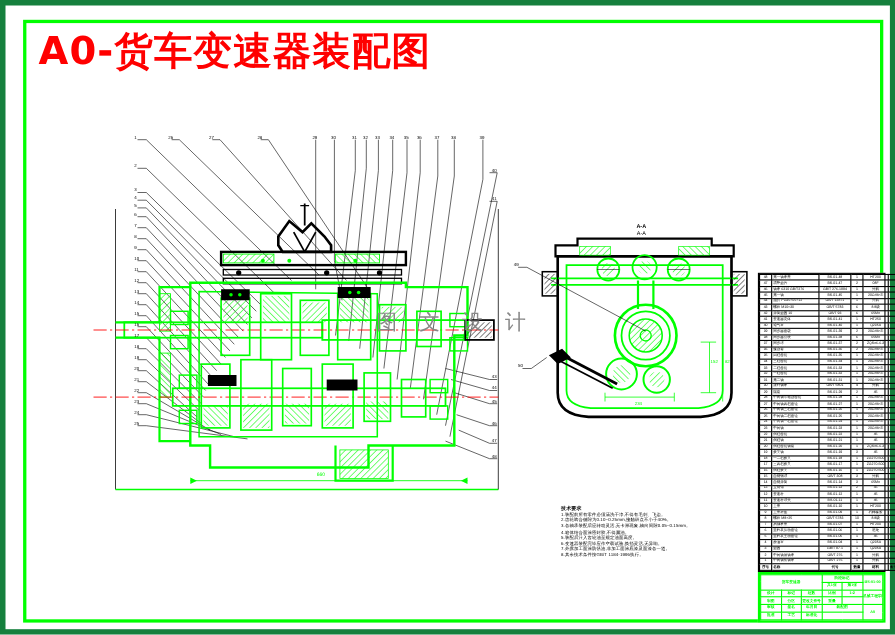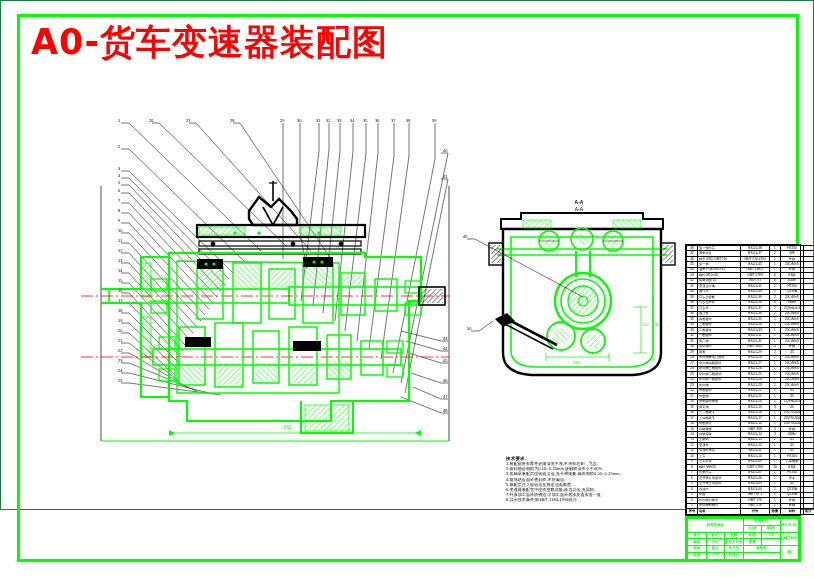--- a/index.html
+++ b/index.html
@@ -1,19 +1,19 @@
 <!DOCTYPE html>
 <html><head>
 <meta charset="utf-8">
 <style>
   html,body{margin:0;padding:0;background:#ffffff;}
   body{width:814px;height:577px;overflow:hidden;
        font-family:"Liberation Sans","DejaVu Sans",sans-serif;}
-  #page{position:relative;width:814px;height:510px;background:#ffffff;
-        box-sizing:border-box;border:1px solid #15803d;}
+  #page{position:relative;width:814px;height:577px;background:#ffffff;
+        box-sizing:border-box;border:5px solid #15803d;}
   #greenframe{position:absolute;left:16px;top:13px;width:782px;height:548px;
         box-sizing:border-box;border:3px solid #00ff00;}
   #title{position:absolute;left:30px;top:18px;color:#ff0000;
         font-family:"DejaVu Sans",sans-serif;font-weight:bold;
         font-size:35px;letter-spacing:1px;white-space:nowrap;}
   .svgl{position:absolute;left:0;top:0;width:814px;height:577px;
         pointer-events:none;}
   #watermark{position:absolute;left:337px;top:275px;color:#888888;
         font-family:"DejaVu Sans",sans-serif;font-size:19px;
         letter-spacing:7px;white-space:nowrap;}
@@ -379,20 +379,21 @@
 
   <div class="lnum" style="left:283px;top:425px;font-size:4.5px;color:#00ff00;">660</div>
 
   <div class="lnum" style="left:641px;top:322px;font-size:4px;color:#00ff00;">152</div>
   <div class="lnum" style="left:654px;top:322px;font-size:4px;color:#00ff00;">82</div>
   <div class="lnum" style="left:572px;top:360px;font-size:4px;color:#00ff00;">234</div>
 
   <div class="secLabel" style="left:558px;top:199px;width:40px;">A-A</div>
   <div class="secLabel" style="left:558px;top:206px;width:40px;font-weight:normal;">A-A</div>
 
+  <div id="watermark">图 文 设 计</div>
 
   <div id="notes">
     <div id="notesTitle">技术要求</div>
     <div class="noteline">1.装配前所有零件必须清洗干净,不得有毛刺、飞边。</div>
     <div class="noteline">2.齿轮啮合侧隙为0.10~0.25mm,接触斑点不小于40%。</div>
     <div class="noteline">3.各轴承装配后应转动灵活,无卡滞现象,轴向间隙0.05~0.15mm。</div>
     <div class="noteline">4.箱体结合面涂密封胶,不得漏油。</div>
     <div class="noteline">5.装配后注入齿轮油至规定油面高度。</div>
     <div class="noteline">6.变速器装配完毕应作空载试验,换挡灵活,无异响。</div>
     <div class="noteline">7.外露加工面涂防锈油,非加工面涂底漆及面漆各一道。</div>

